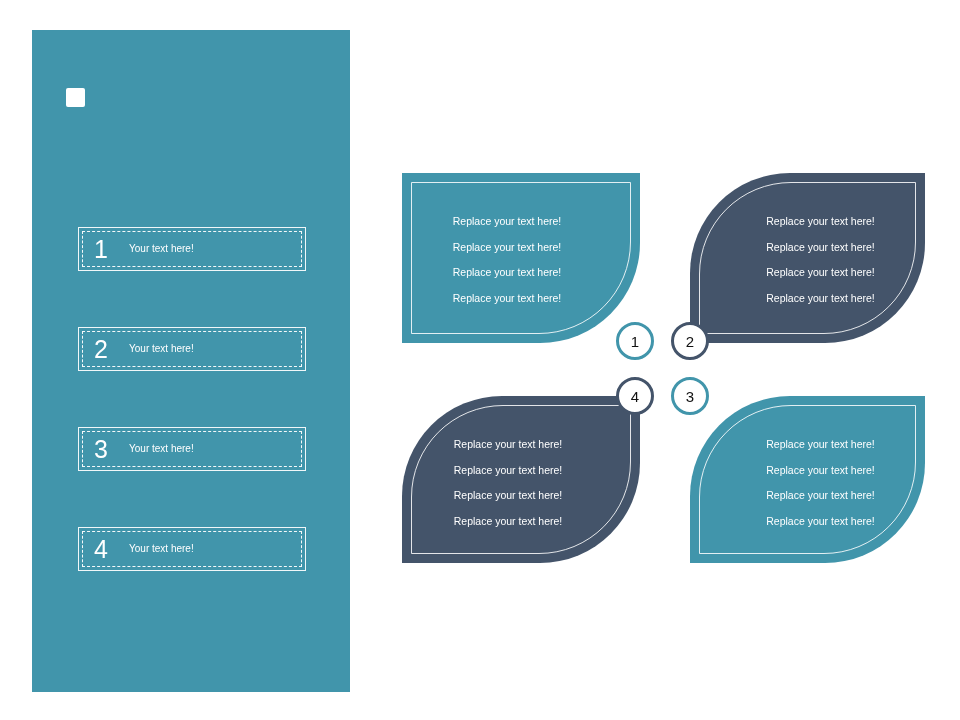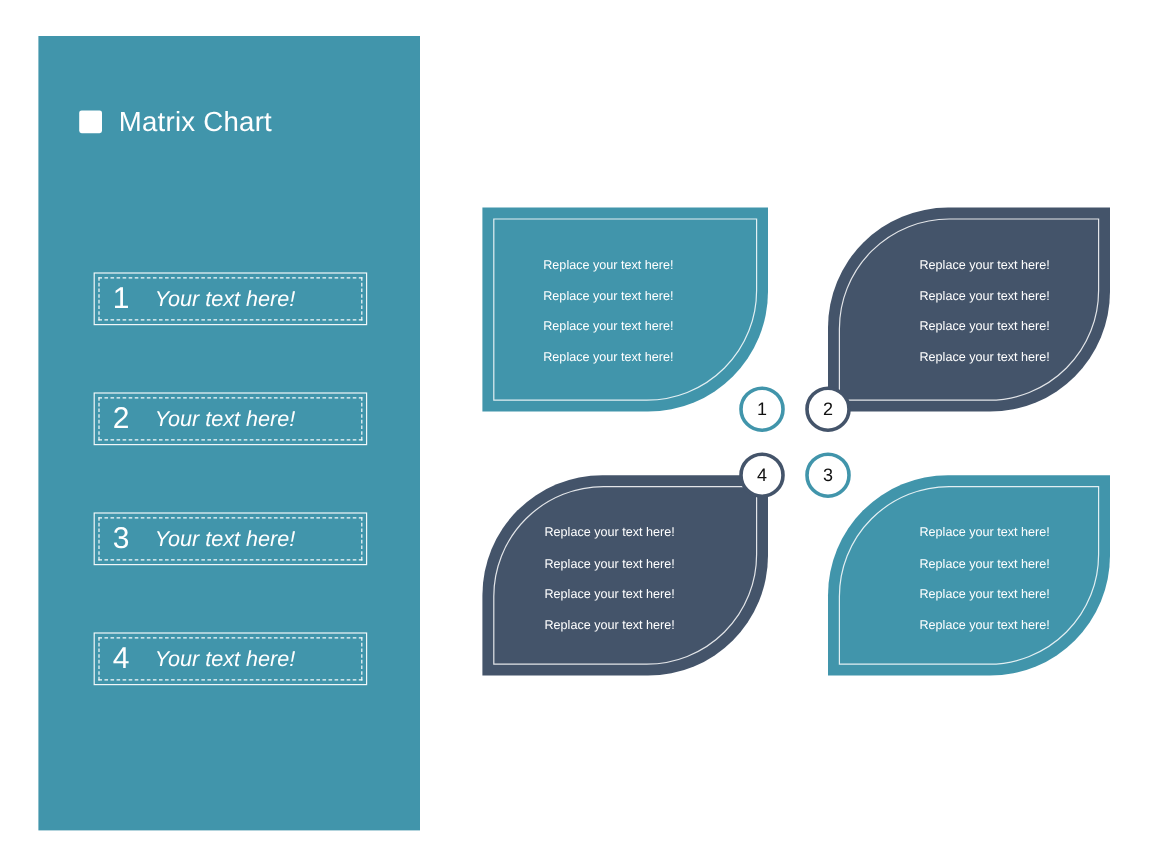--- a/index.html
+++ b/index.html
@@ -79,24 +79,23 @@
     font-size: 25px;
     font-weight: 400;
     width: 46px;
     text-align: left;
     padding-left: 11px;
     box-sizing: border-box;
     line-height: 1;
   }
   .list-text {
     color: #ffffff;
-    font-size: 18px;
+    font-size: 10px;
     font-weight: 400;
     line-height: 1;
-    font-style: italic;
   }
 
   
   .quad {
     position: absolute;
     box-sizing: border-box;
     padding-left: 15px;
   }
   .quad-inner-outline {
     position: absolute;
@@ -176,21 +175,20 @@
 </style>
 </head>
 <body>
 
 <div id="slide">
 
   <div id="sidebar">
 
     <div id="sidebar-title-row">
       <div id="title-bullet"></div>
-      <div id="sidebar-title">Matrix Chart</div>
     </div>
 
     <div class="list-item" style="top:197px">
       <div class="list-item-inner">
         <span class="list-num">1</span>
         <span class="list-text">Your text here!</span>
       </div>
     </div>
 
     <div class="list-item" style="top:297px">

